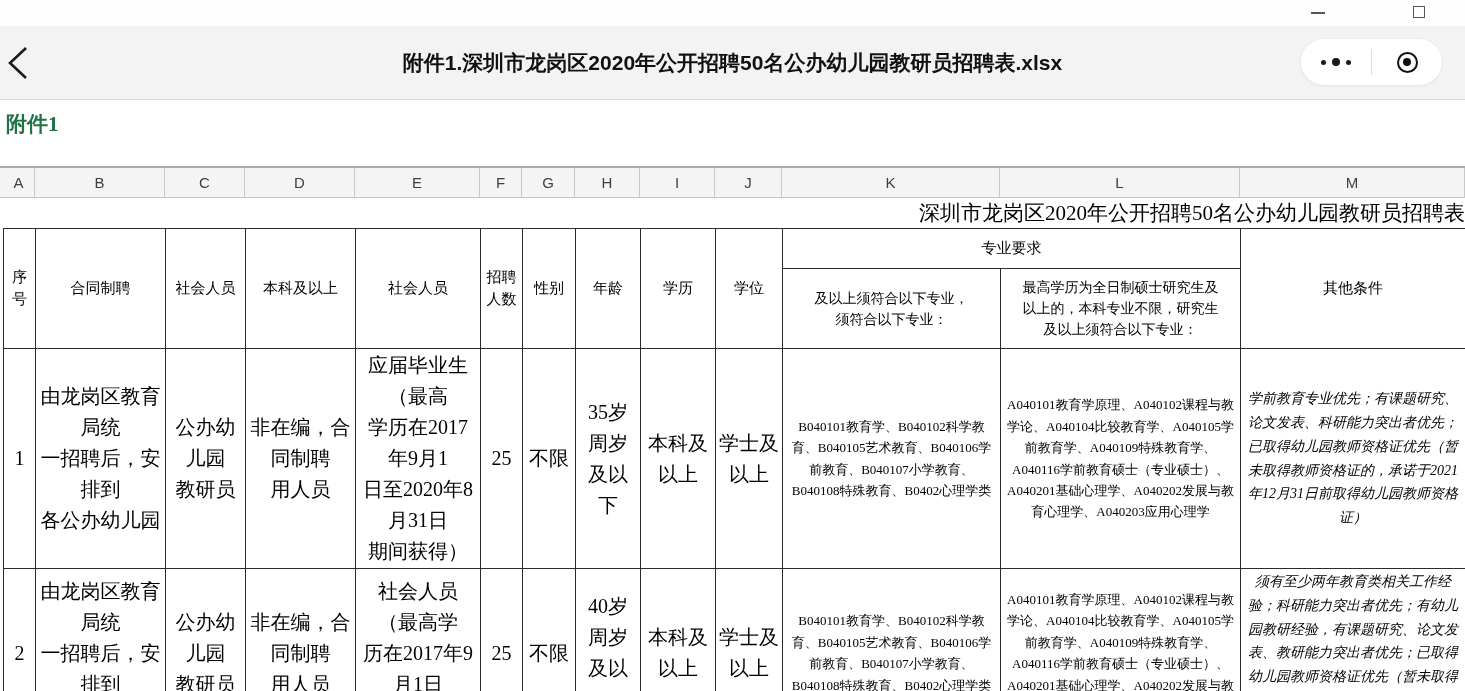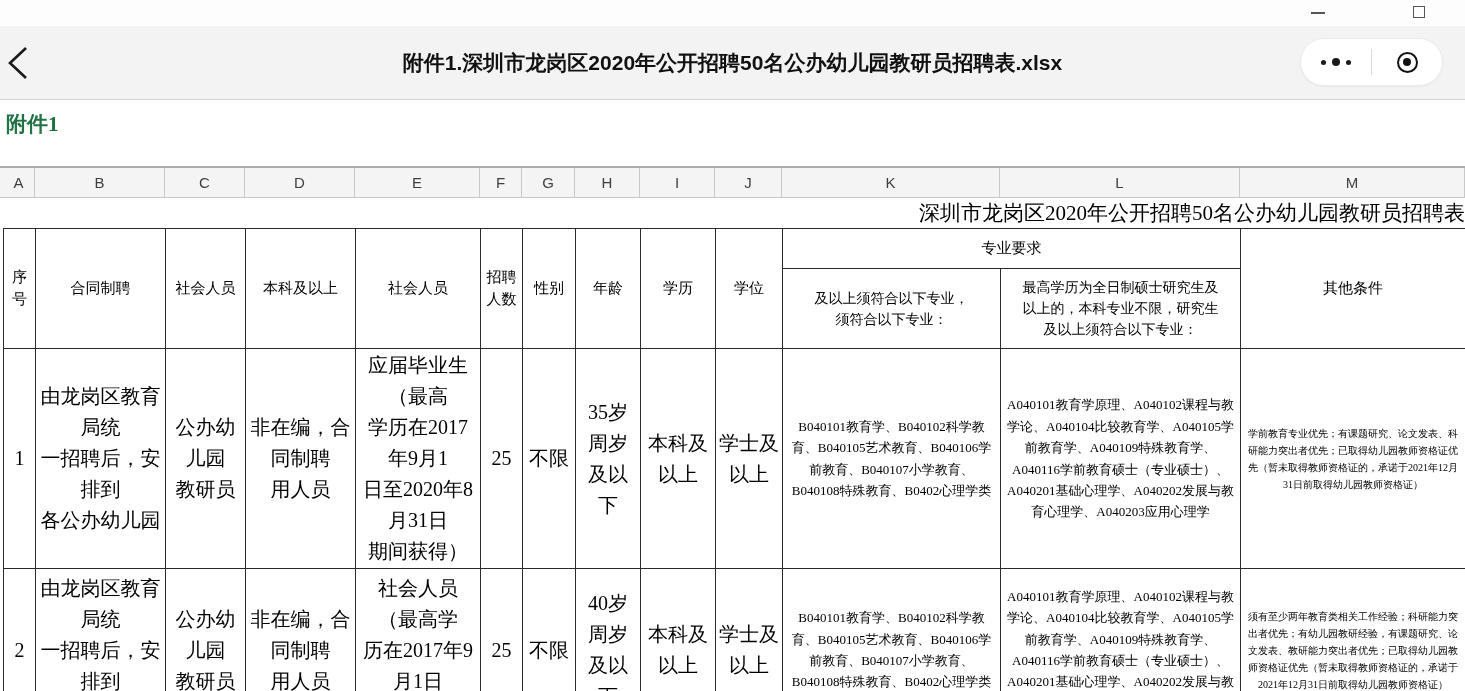--- a/index.html
+++ b/index.html
@@ -54,21 +54,21 @@
                  font-family:"Liberation Serif","DejaVu Serif",serif; font-size:21px; color:#000; }
 
   table.grid { position:absolute; left:3px; top:30px; width:1462px; border-collapse:collapse;
                table-layout:fixed; font-family:"Liberation Serif","DejaVu Serif",serif; color:#000; }
   table.grid th, table.grid td { border:1px solid #2b2b2b; text-align:center; vertical-align:middle;
                font-weight:normal; white-space:pre-line; padding:1px 3px; overflow:hidden; }
   table.grid .hdr { font-size:15px; line-height:1.45; }
   table.grid .sub { font-size:14px; line-height:1.5; }
   table.grid td { font-size:20px; line-height:1.55; }
   table.grid td.code { font-size:13px; line-height:1.65;margin-top:16px; }
-  table.grid td.other { font-size:10px; line-height:1.7; }
+  table.grid td.other { font-size:14px; line-height:1.7;font-style:italic; }
 </style>
 </head>
 <body>
 
 <div id="app">
 
   <div class="win-strip">
     <div class="win-min"></div>
     <div class="win-max"></div>
   </div>

